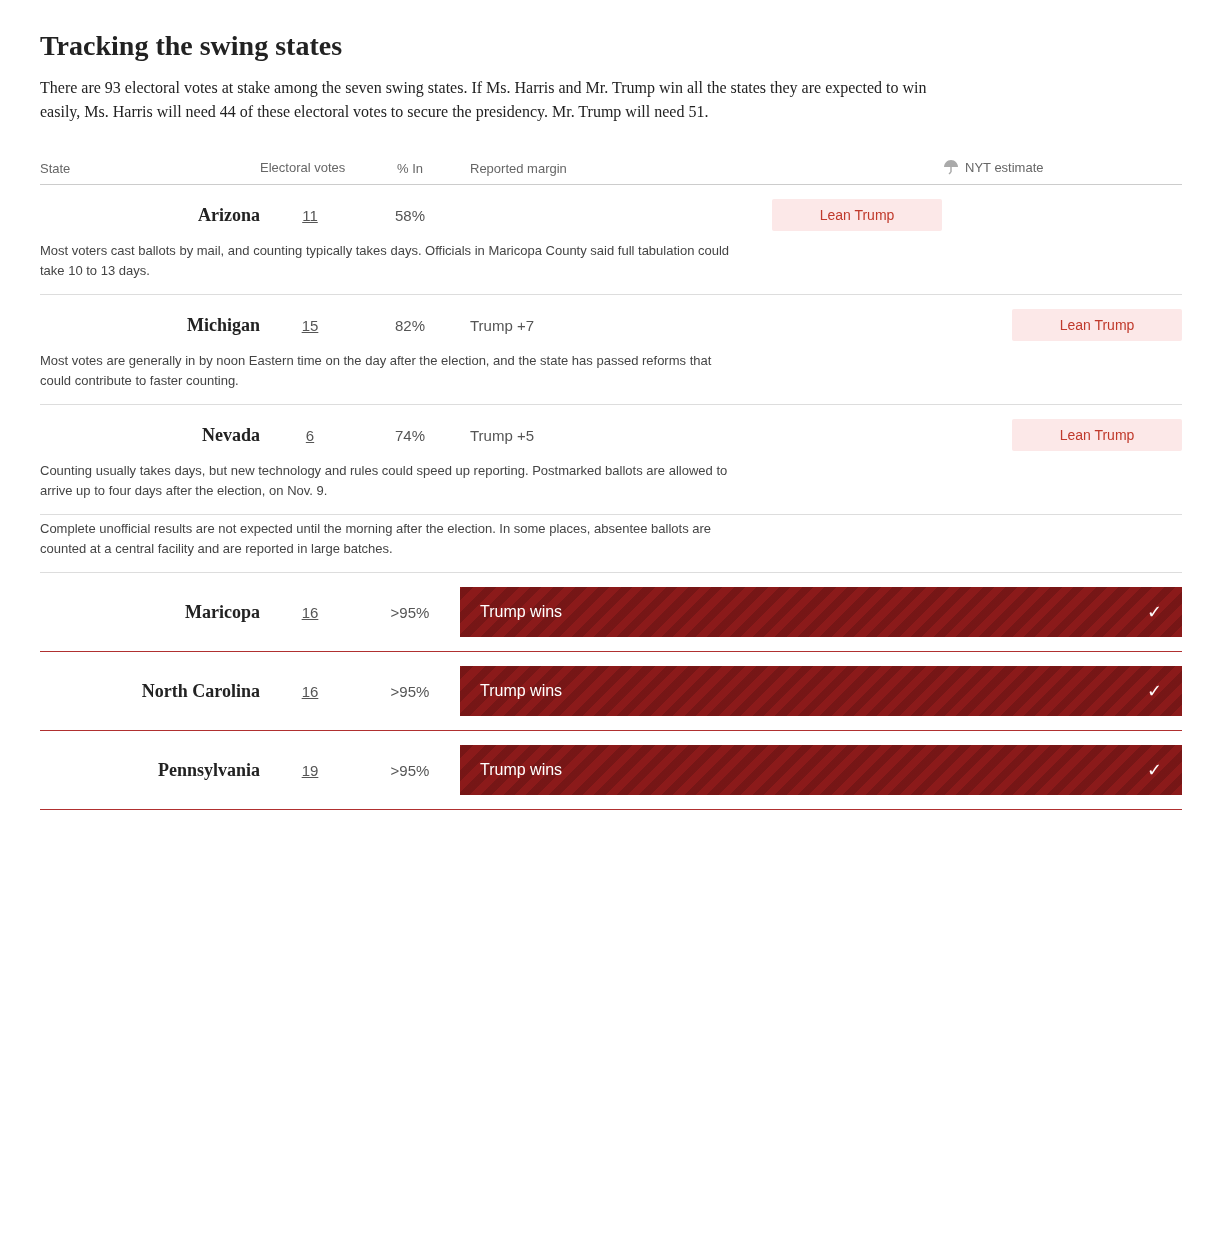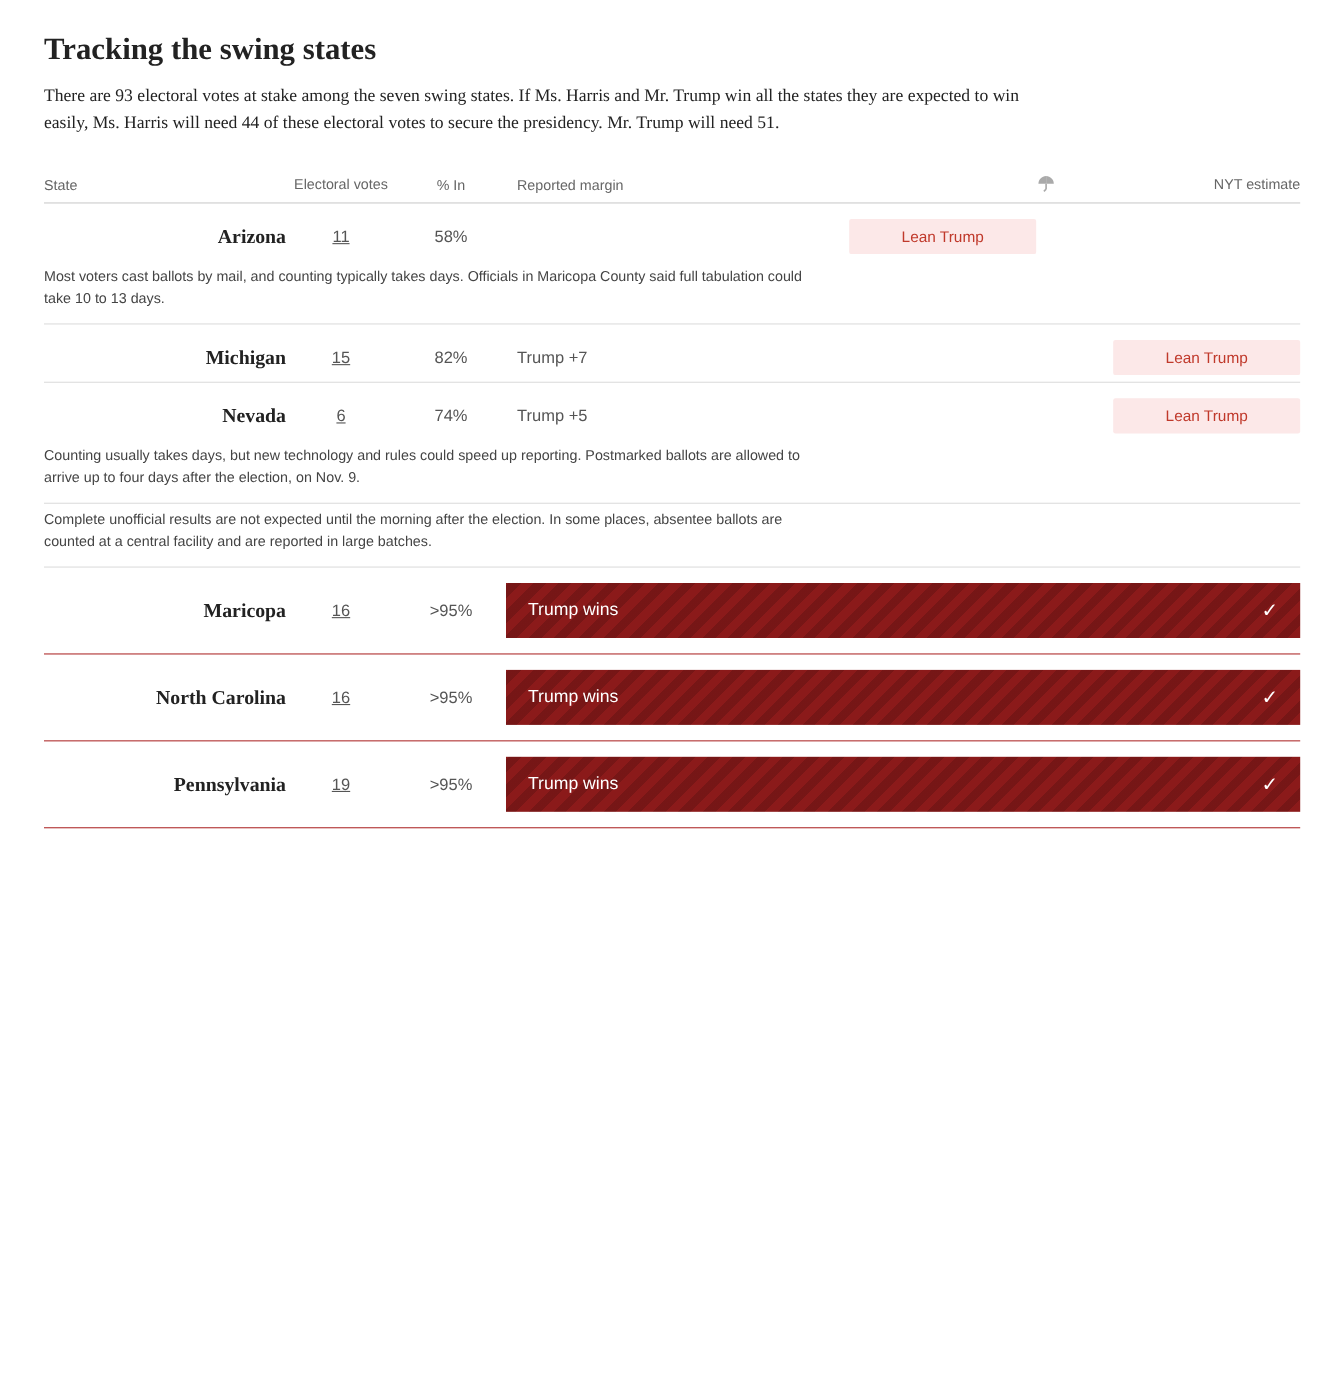--- a/index.html
+++ b/index.html
@@ -26,24 +26,24 @@
       display: grid;
       grid-template-columns: 220px 100px 100px 1fr 240px;
       padding: 6px 0 8px 0;
       border-bottom: 1px solid #ccc;
       align-items: end;
       font-size: 13px;
       color: #666;
       font-family: Arial, sans-serif;
     }
     .table-header .col-state { }
-    .table-header .col-ev { text-align: center; line-height: 1.2; }
+    .table-header .col-ev { text-align: left; line-height: 1.2; }
     .table-header .col-pct { text-align: center; }
     .table-header .col-margin { text-align: left; padding-left: 10px; }
-    .table-header .col-estimate { text-align: center; display: flex; align-items: center; justify-content: space-between; gap: 5px; }
+    .table-header .col-estimate { text-align: center; display: flex; align-items: center; justify-content: flex-start; gap: 5px; }
     .state-row {
       border-bottom: 1px solid #ddd;
       padding: 0;
     }
     .state-main {
       display: grid;
       grid-template-columns: 220px 100px 100px 1fr 240px;
       align-items: center;
       padding: 14px 0 6px 0;
     }
@@ -194,20 +194,21 @@
     <div class="state-row">
       <div class="state-main">
         <div class="state-name">Michigan</div>
         <div class="col-ev-val">15</div>
         <div class="col-pct-val">82%</div>
         <div class="col-margin-val">Trump +7</div>
         <div class="col-estimate-val">
           <span class="estimate-badge">Lean Trump</span>
         </div>
       </div>
+      <div class="state-note">Most votes are generally in by noon Eastern time on the day after the election, and the state has passed reforms that could contribute to faster counting.</div>
     </div>
     <div class="state-row">
       <div class="state-main">
         <div class="state-name">Nevada</div>
         <div class="col-ev-val">6</div>
         <div class="col-pct-val">74%</div>
         <div class="col-margin-val">Trump +5</div>
         <div class="col-estimate-val">
           <span class="estimate-badge">Lean Trump</span>
         </div>

